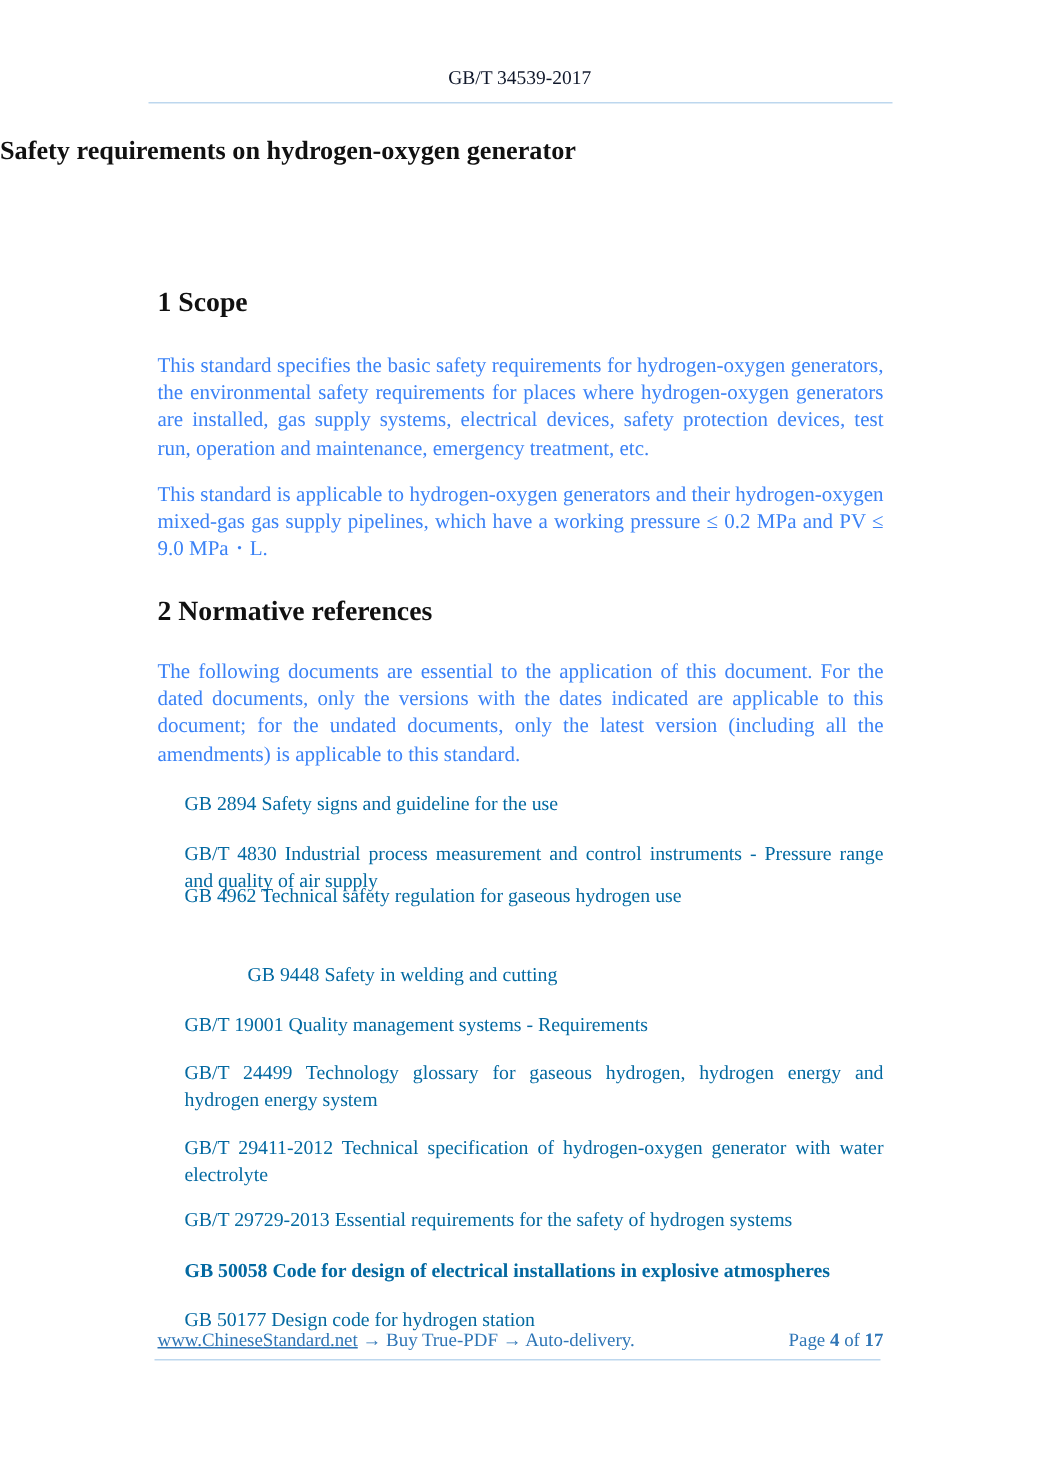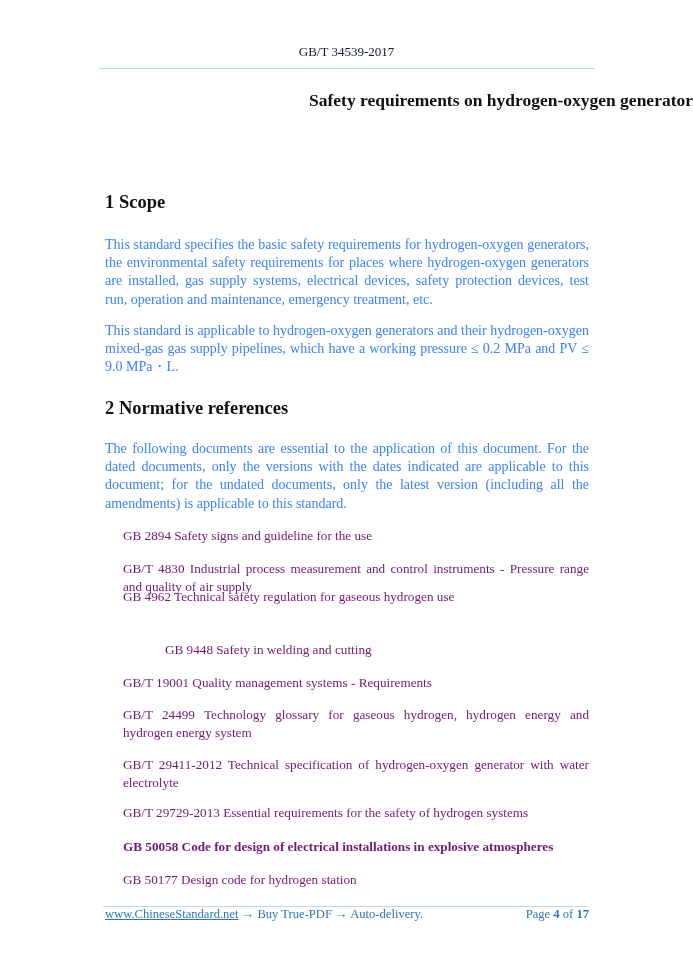--- a/index.html
+++ b/index.html
@@ -1,29 +1,29 @@
 <!DOCTYPE html>
 <html><head>
   <meta charset="utf-8">
   <style>
     html, body { margin: 0; padding: 0; background: #ffffff; }
     body { width: 693px; height: 980px; position: relative; overflow: hidden;
            font-family: "Liberation Serif", "DejaVu Serif", serif; color: #111; }
     .header { position: absolute; top: 44px; left: 0; width: 693px; text-align: center;
               font-size: 13px; color: #0f172a; }
     .header-rule { position: absolute; top: 68px; left: 99px; width: 496px; height: 1px; background: #bdd7ee; }
-    .title { position: absolute; top: 90px; left: 0; width: 693px; text-align: right;
+    .title { position: absolute; top: 90px; left: 0; width: 693px; text-align: left;
              font-size: 17.5px; font-weight: bold; color: #111; }
     .content { position: absolute; left: 105px; width: 484px; }
     h2 { margin: 0; font-size: 18.5px; font-weight: bold; color: #111; }
     p { margin: 0; font-size: 14px; line-height: 18.2px; text-align: justify; color: #3b82f6; }
     .ref { position: absolute; left: 123px; width: 466px; font-size: 13.2px; line-height: 18.2px;
-           text-align: justify; color: #701a75; }
+           text-align: justify; color: #0369a1; }
     .footer-rule { position: absolute; top: 906px; left: 103px; width: 484px; height: 1px; background: #bdd7ee; }
-    .footer { position: absolute; top: 907px; left: 105px; width: 484px; font-size: 12.6px; color: #2e75b6; }
+    .footer { position: absolute; top: 886px; left: 105px; width: 484px; font-size: 12.6px; color: #2e75b6; }
     .footer a { color: #2e75b6; text-decoration: underline; }
     .footer .page { position: absolute; right: 0; top: 0; }
     .footer .page b { font-weight: bold; }
   </style>
 </head>
 <body>
 
 <div class="header">
   <span>GB/T 34539-2017</span>
 </div>

